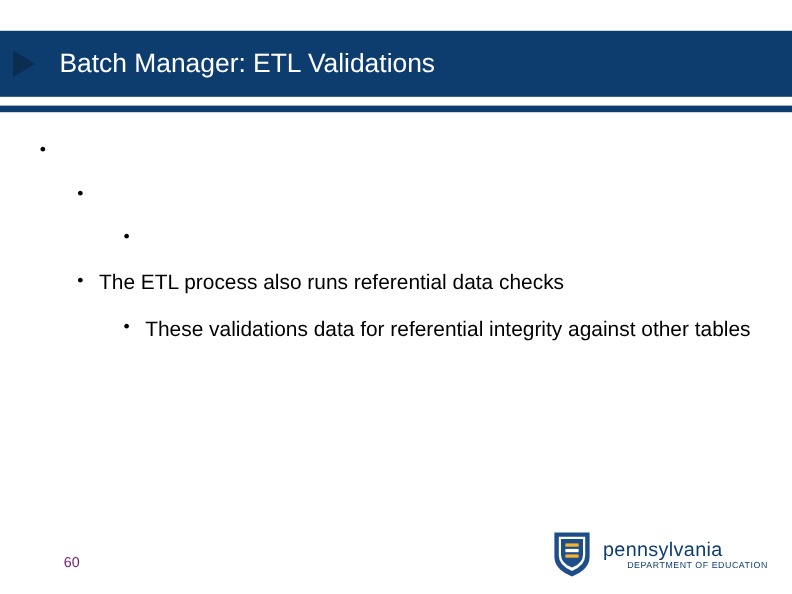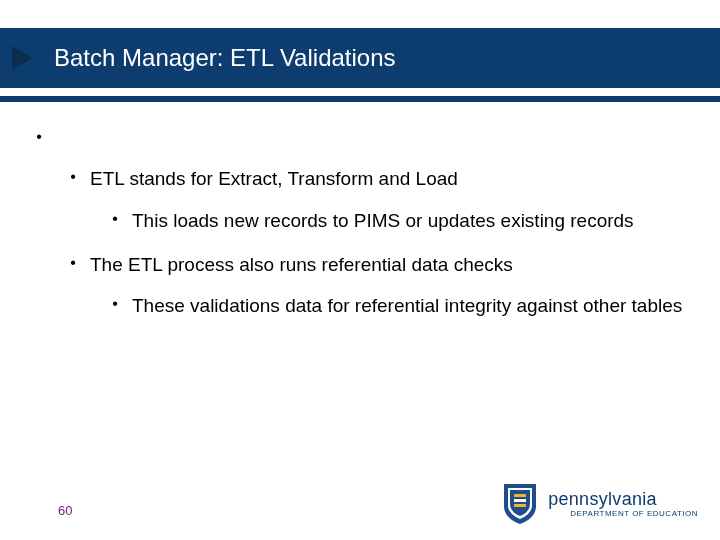--- a/index.html
+++ b/index.html
@@ -113,27 +113,25 @@
 <div class="content">
   <ul class="lvl1">
     <li>
       <div class="row">
         <span class="bullet">•</span>
       </div>
       <ul class="lvl2">
         <li>
           <div class="row">
             <span class="bullet">•</span>
-            <span class="text">ETL stands for Extract, Transform and Load</span>
           </div>
           <ul class="lvl3">
             <li>
               <div class="row">
                 <span class="bullet">•</span>
-                <span class="text">This loads new records to PIMS or updates existing records</span>
               </div>
             </li>
           </ul>
         </li>
         <li>
           <div class="row">
             <span class="bullet">•</span>
             <span class="text">The ETL process also runs referential data checks</span>
           </div>
           <ul class="lvl3">

